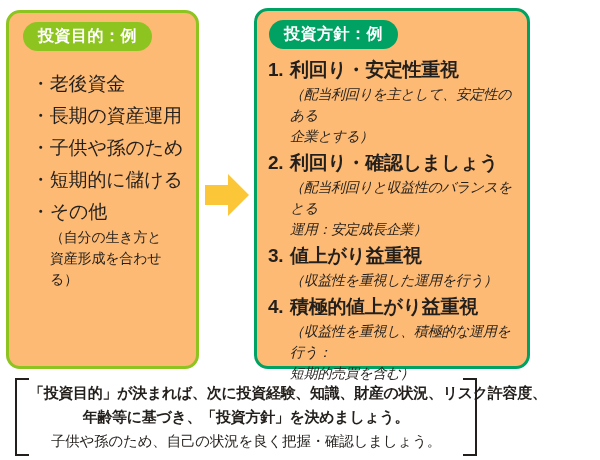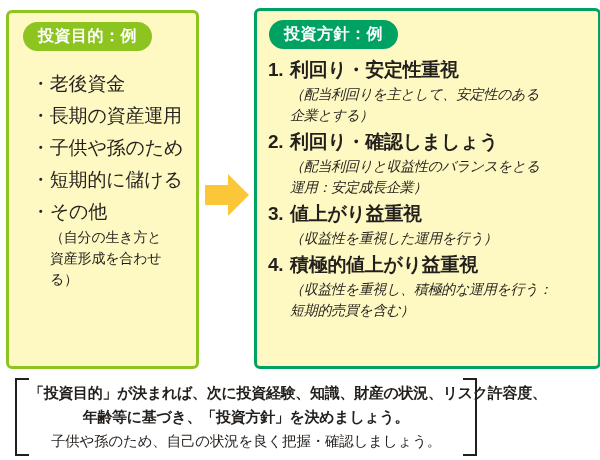--- a/index.html
+++ b/index.html
@@ -17,34 +17,34 @@
   #root {
     position: relative;
     width: 600px;
     height: 460px;
   }
 
   
   .panel {
     position: absolute;
     box-sizing: border-box;
-    background: #fef9c3;
-    border-radius: 6px;
+    background: #fdba74;
+    border-radius: 14px;
   }
   #goal-panel {
     left: 6px;
     top: 10px;
     width: 193px;
     height: 359px;
     border: 3px solid #8dc420;
   }
   #policy-panel {
     left: 254px;
     top: 8px;
-    width: 347px;
+    width: 276px;
     height: 361px;
     border: 3px solid #00a263;
   }
 
   
   .badge {
     display: inline-block;
     color: #ffffff;
     font-weight: bold;
     border-radius: 999px;

